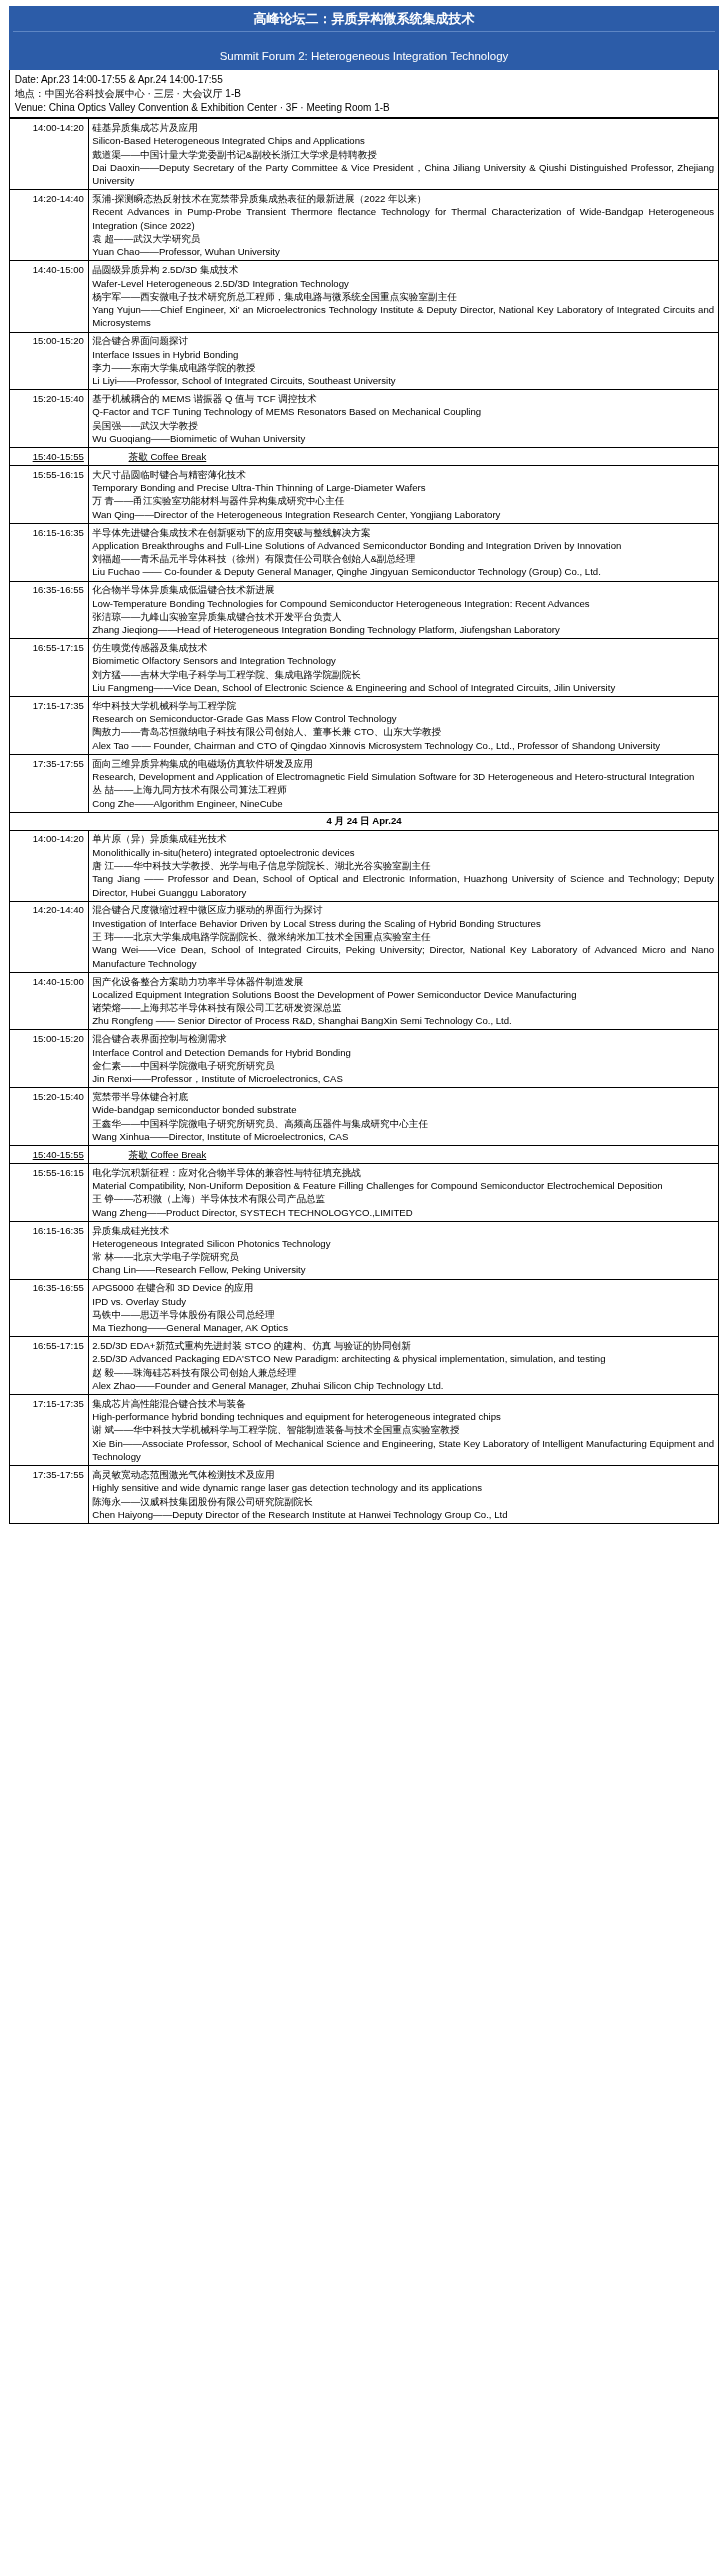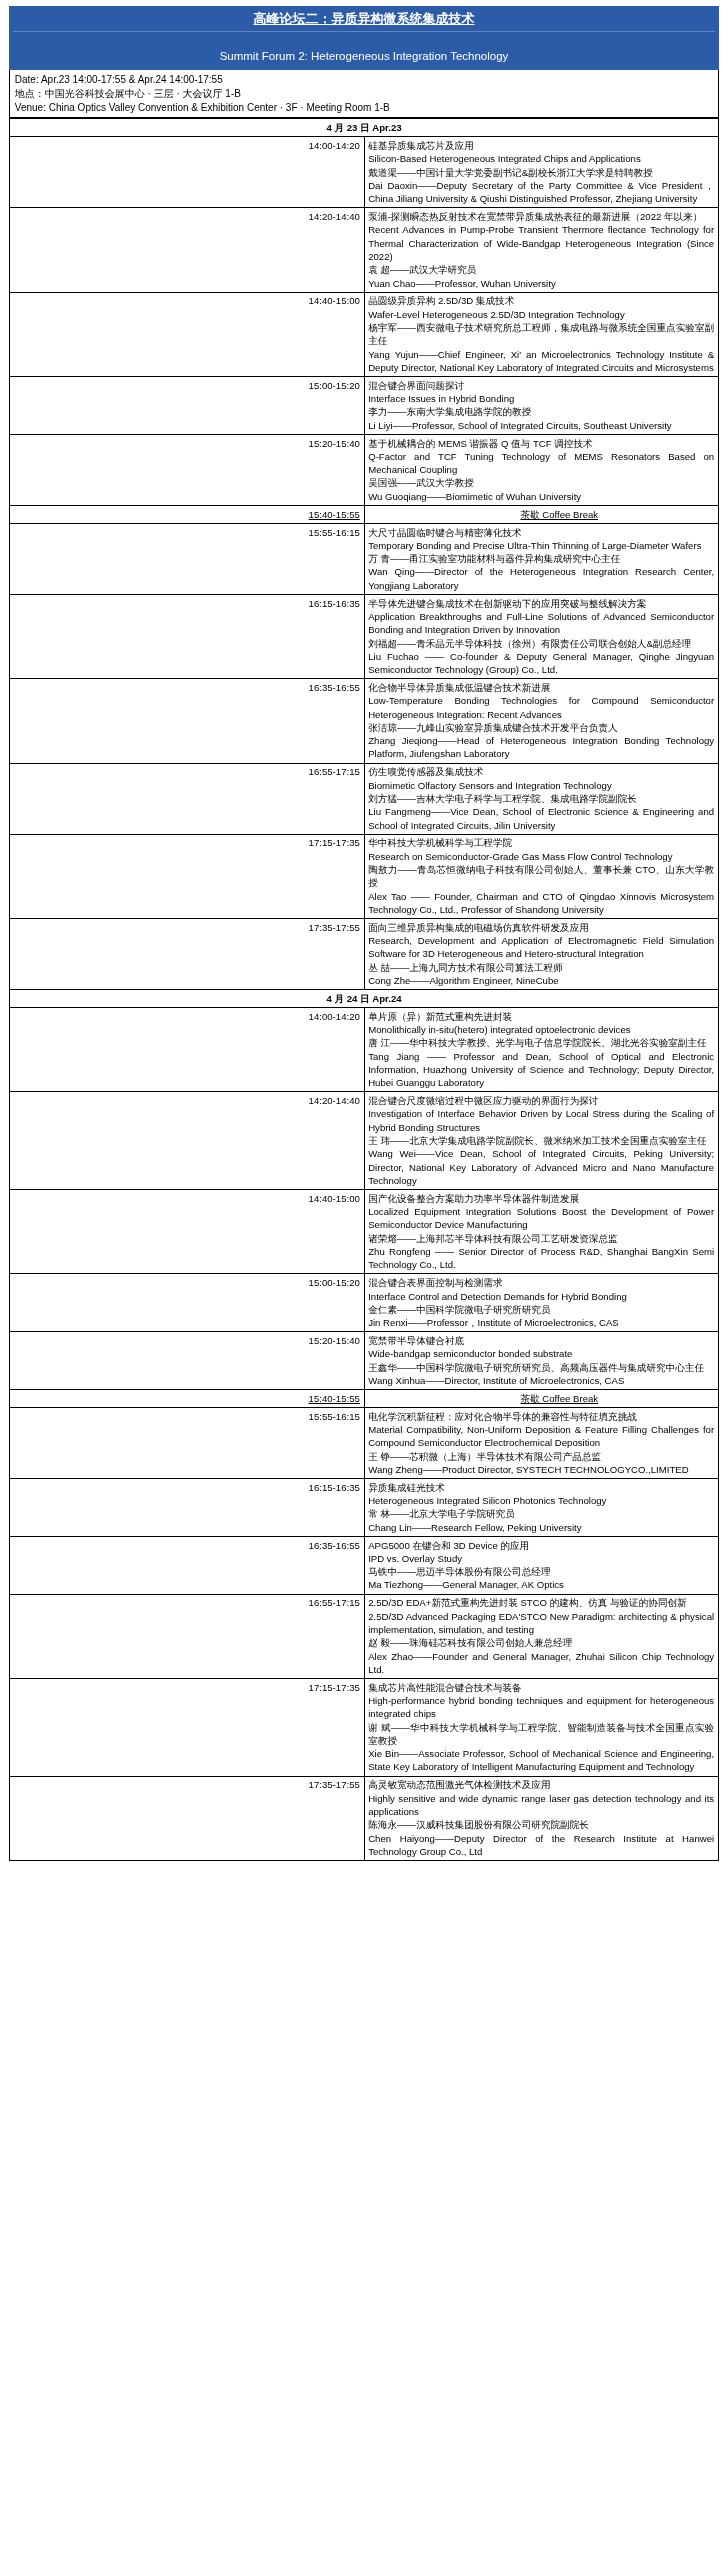--- a/index.html
+++ b/index.html
@@ -1,28 +1,28 @@
 <!DOCTYPE html>
 <html style="font-size:14.7px"><head>
 <meta charset="utf-8">
 <style>
   html,body{margin:0;padding:0;background:#ffffff;}
   body{font-family:"Liberation Sans","DejaVu Sans",sans-serif;color:#000;}
   .page{width:728px;margin:0 auto;padding:5.5px 9.2px 9.2px 9.2px;box-sizing:border-box;}
   .hdr{background:#2c5ca8;color:#fff;text-align:center;padding:4.6px 3.7px 5.5px 3.7px;}
-  .hdr .t1{font-size:13px;font-weight:bold;line-height:18.4px;text-decoration:underline;}
+  .hdr .t1{font-size:13px;font-weight:bold;line-height:18.4px;}
   .hdr .t2{font-size:11.5px;line-height:16.5px;border-top:0.9px solid #5e86c4;margin-top:2.8px;padding-top:16px;}
   .meta{border:0.9px solid #000;border-top:none;font-size:10px;line-height:13.8px;padding:2.8px 4.6px;}
   .meta div{padding:0;}
   table.sched{width:100%;border-collapse:collapse;table-layout:fixed;}
   table.sched td{border:0.9px solid #000;vertical-align:top;font-size:9.6px;line-height:13.3px;padding:1.8px 3.7px;}
   .daybar td{text-align:center;font-weight:bold;font-size:10.6px;background:#fff;padding:2.8px;}
   .time{width:70px;white-space:nowrap;font-size:9.6px;text-align:right;}
   .brk td{font-size:9.6px;text-decoration:underline;}
-  .brk .lbl{text-align:center;padding-left:40px;}
+  .brk .lbl{text-align:left;padding-left:40px;}
   .note{font-size:9.2px;line-height:13px;padding-top:2.8px;}
   .j{text-align:justify;text-justify:inter-ideograph;}
 </style>
 </head>
 <body>
 
 <div class="page">
 
   <div class="hdr">
     <div class="t1">高峰论坛二：异质异构微系统集成技术</div>
@@ -30,23 +30,20 @@
   </div>
 
   <div class="meta">
     <div>Date: Apr.23 14:00-17:55 &amp; Apr.24 14:00-17:55</div>
     <div>地点：中国光谷科技会展中心 · 三层 · 大会议厅 1-B</div>
     <div>Venue: China Optics Valley Convention &amp; Exhibition Center · 3F · Meeting Room 1-B</div>
   </div>
 
   <table class="sched">
     <tbody id="sched-body">
-        <tr class="daybar">
-          <td colspan="2">4 月 23 日 Apr.23</td>
-        </tr>
         <tr class="sess">
           <td class="time">14:00-14:20</td>
           <td>
             <div class="j">硅基异质集成芯片及应用</div>
             <div class="j">Silicon-Based Heterogeneous Integrated Chips and Applications</div>
             <div class="j">戴道渠——中国计量大学党委副书记&amp;副校长浙江大学求是特聘教授</div>
             <div class="j">Dai Daoxin——Deputy Secretary of the Party Committee &amp; Vice President，China Jiliang University &amp; Qiushi Distinguished Professor, Zhejiang University</div>
           </td>
         </tr>
         <tr class="sess">
@@ -142,21 +139,21 @@
             <div class="j">丛  喆——上海九同方技术有限公司算法工程师</div>
             <div class="j">Cong Zhe——Algorithm Engineer, NineCube</div>
           </td>
         </tr>
         <tr class="daybar">
           <td colspan="2">4 月 24 日 Apr.24</td>
         </tr>
         <tr class="sess">
           <td class="time">14:00-14:20</td>
           <td>
-            <div class="j">单片原（异）新范式重构先进封装</div>
+            <div class="j">单片原（异）异质集成硅光技术</div>
             <div class="j">Monolithically in-situ(hetero) integrated optoelectronic devices</div>
             <div class="j">唐  江——华中科技大学教授、光学与电子信息学院院长、湖北光谷实验室副主任</div>
             <div class="j">Tang Jiang —— Professor and Dean, School of Optical and Electronic Information, Huazhong University of Science and Technology; Deputy Director, Hubei Guanggu Laboratory</div>
           </td>
         </tr>
         <tr class="sess">
           <td class="time">14:20-14:40</td>
           <td>
             <div class="j">混合键合尺度微缩过程中微区应力驱动的界面行为探讨</div>
             <div class="j">Investigation of Interface Behavior Driven by Local Stress during the Scaling of Hybrid Bonding Structures</div>

